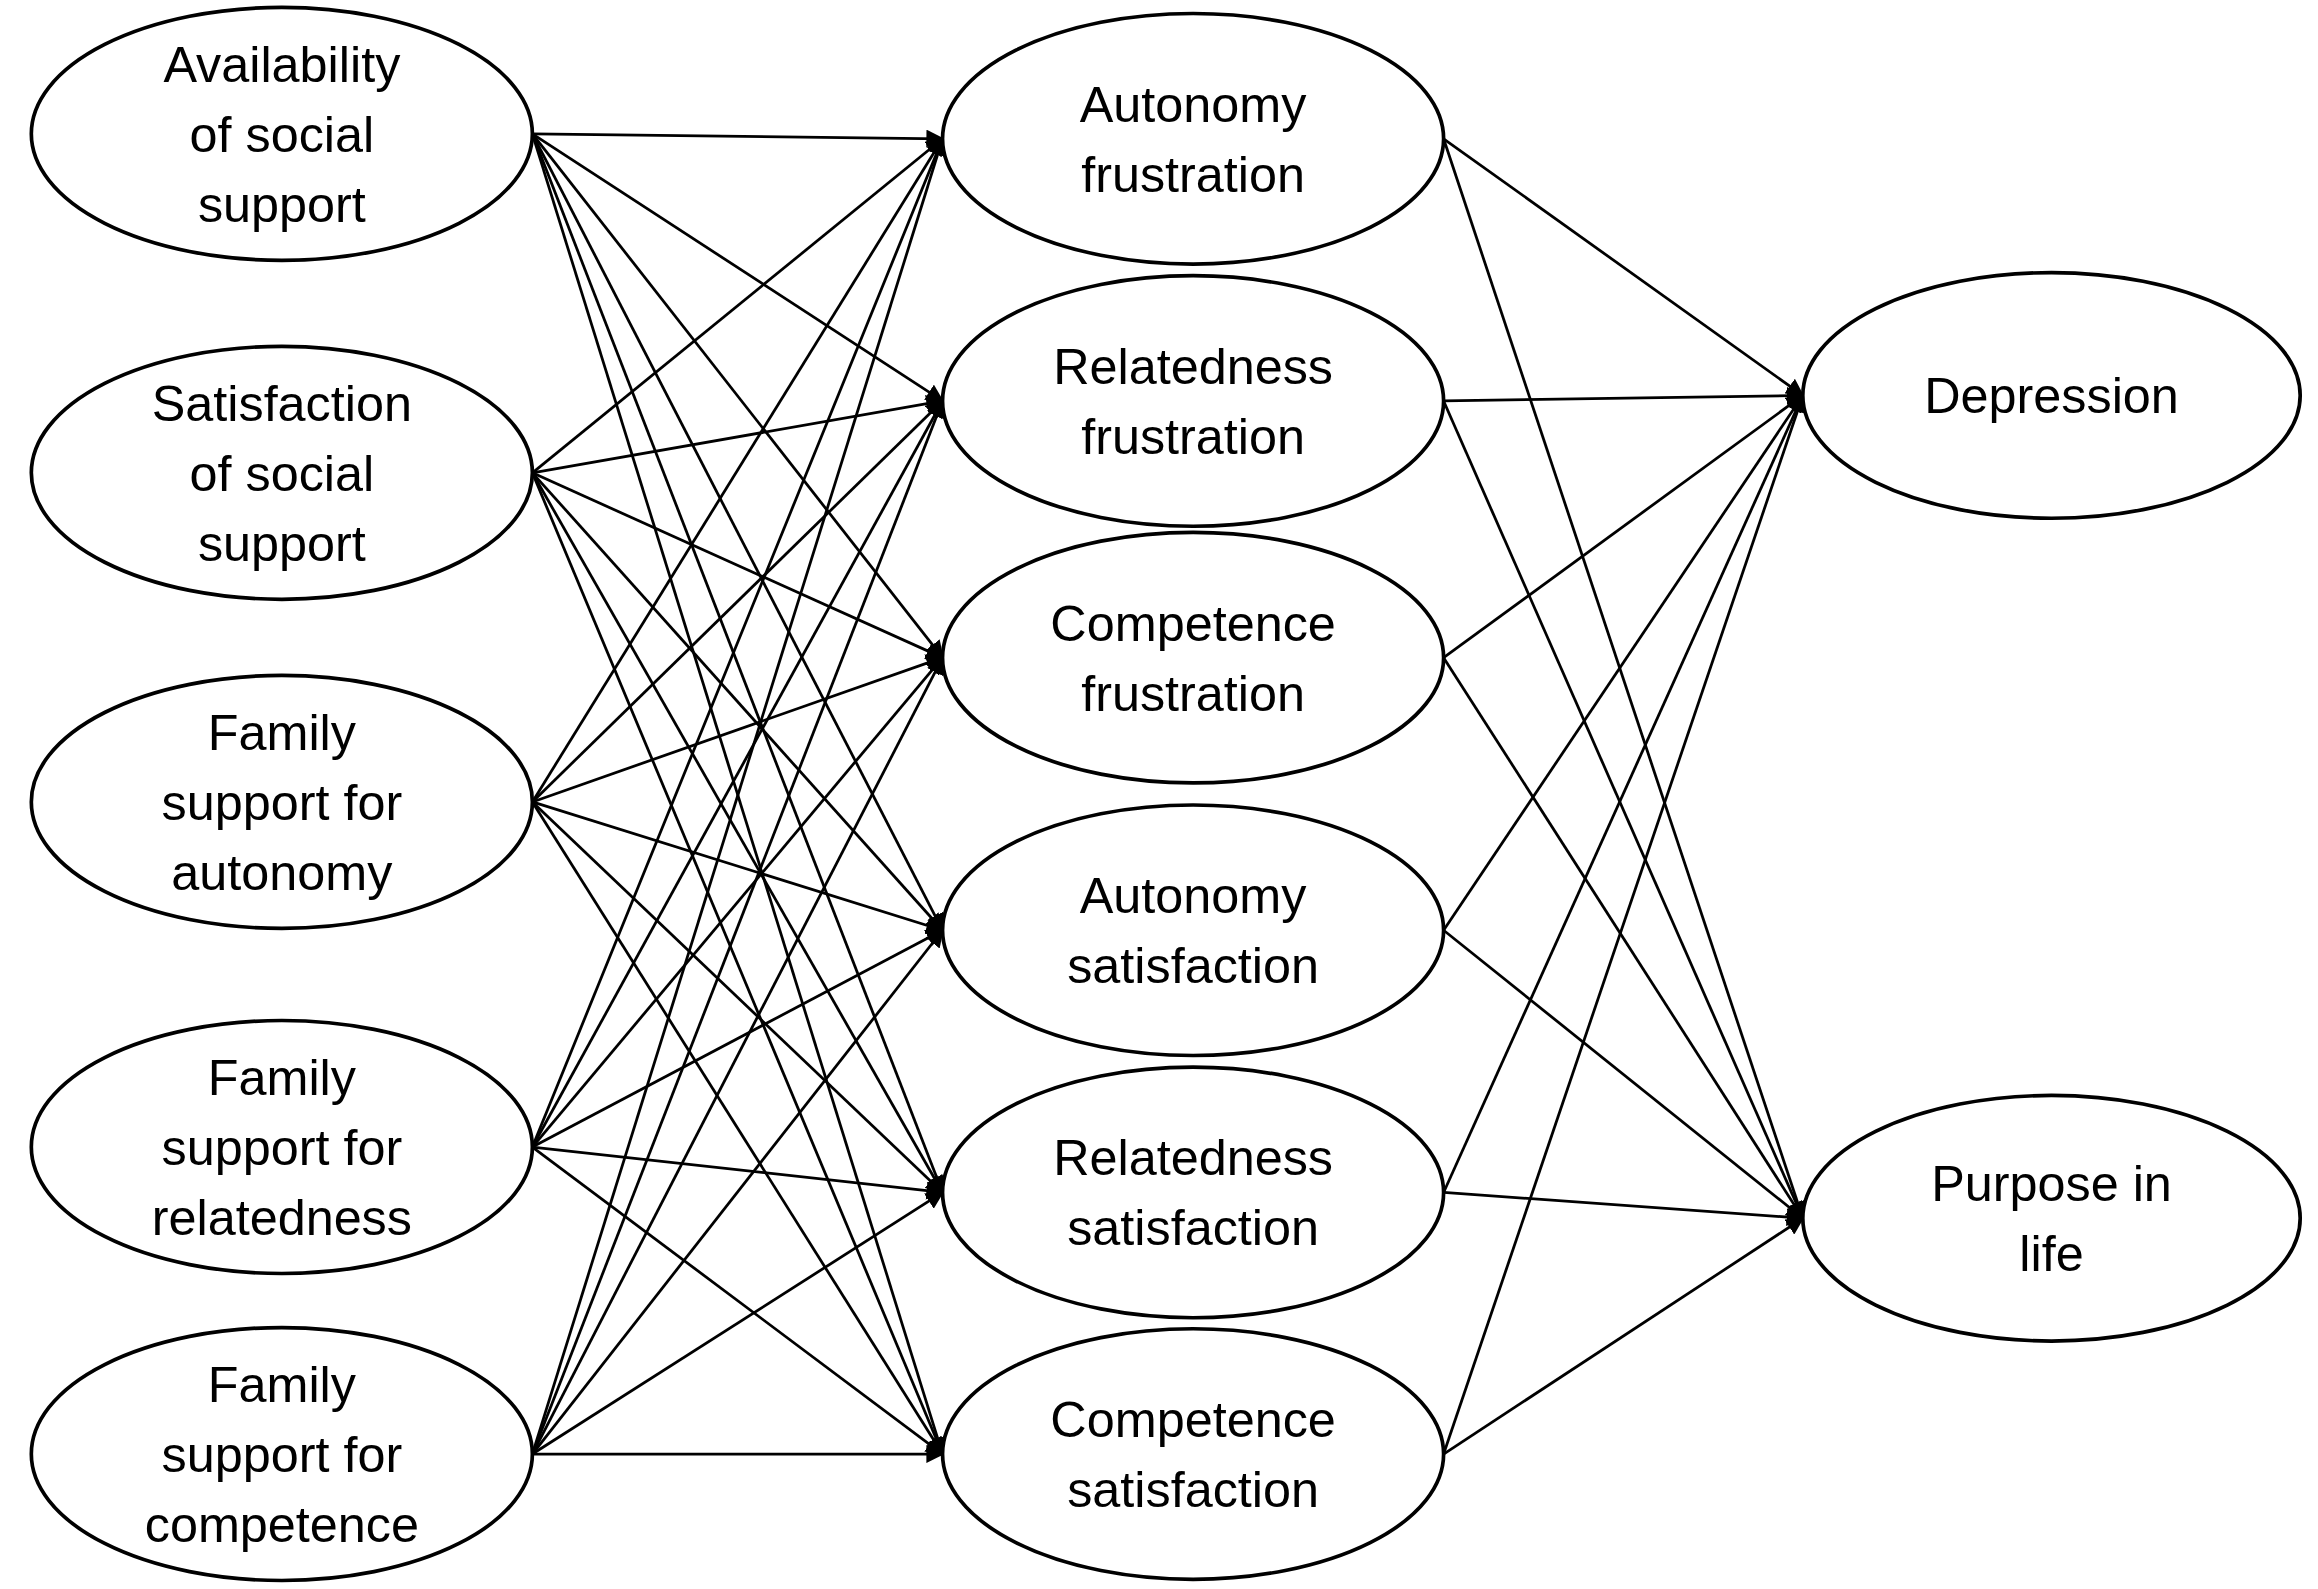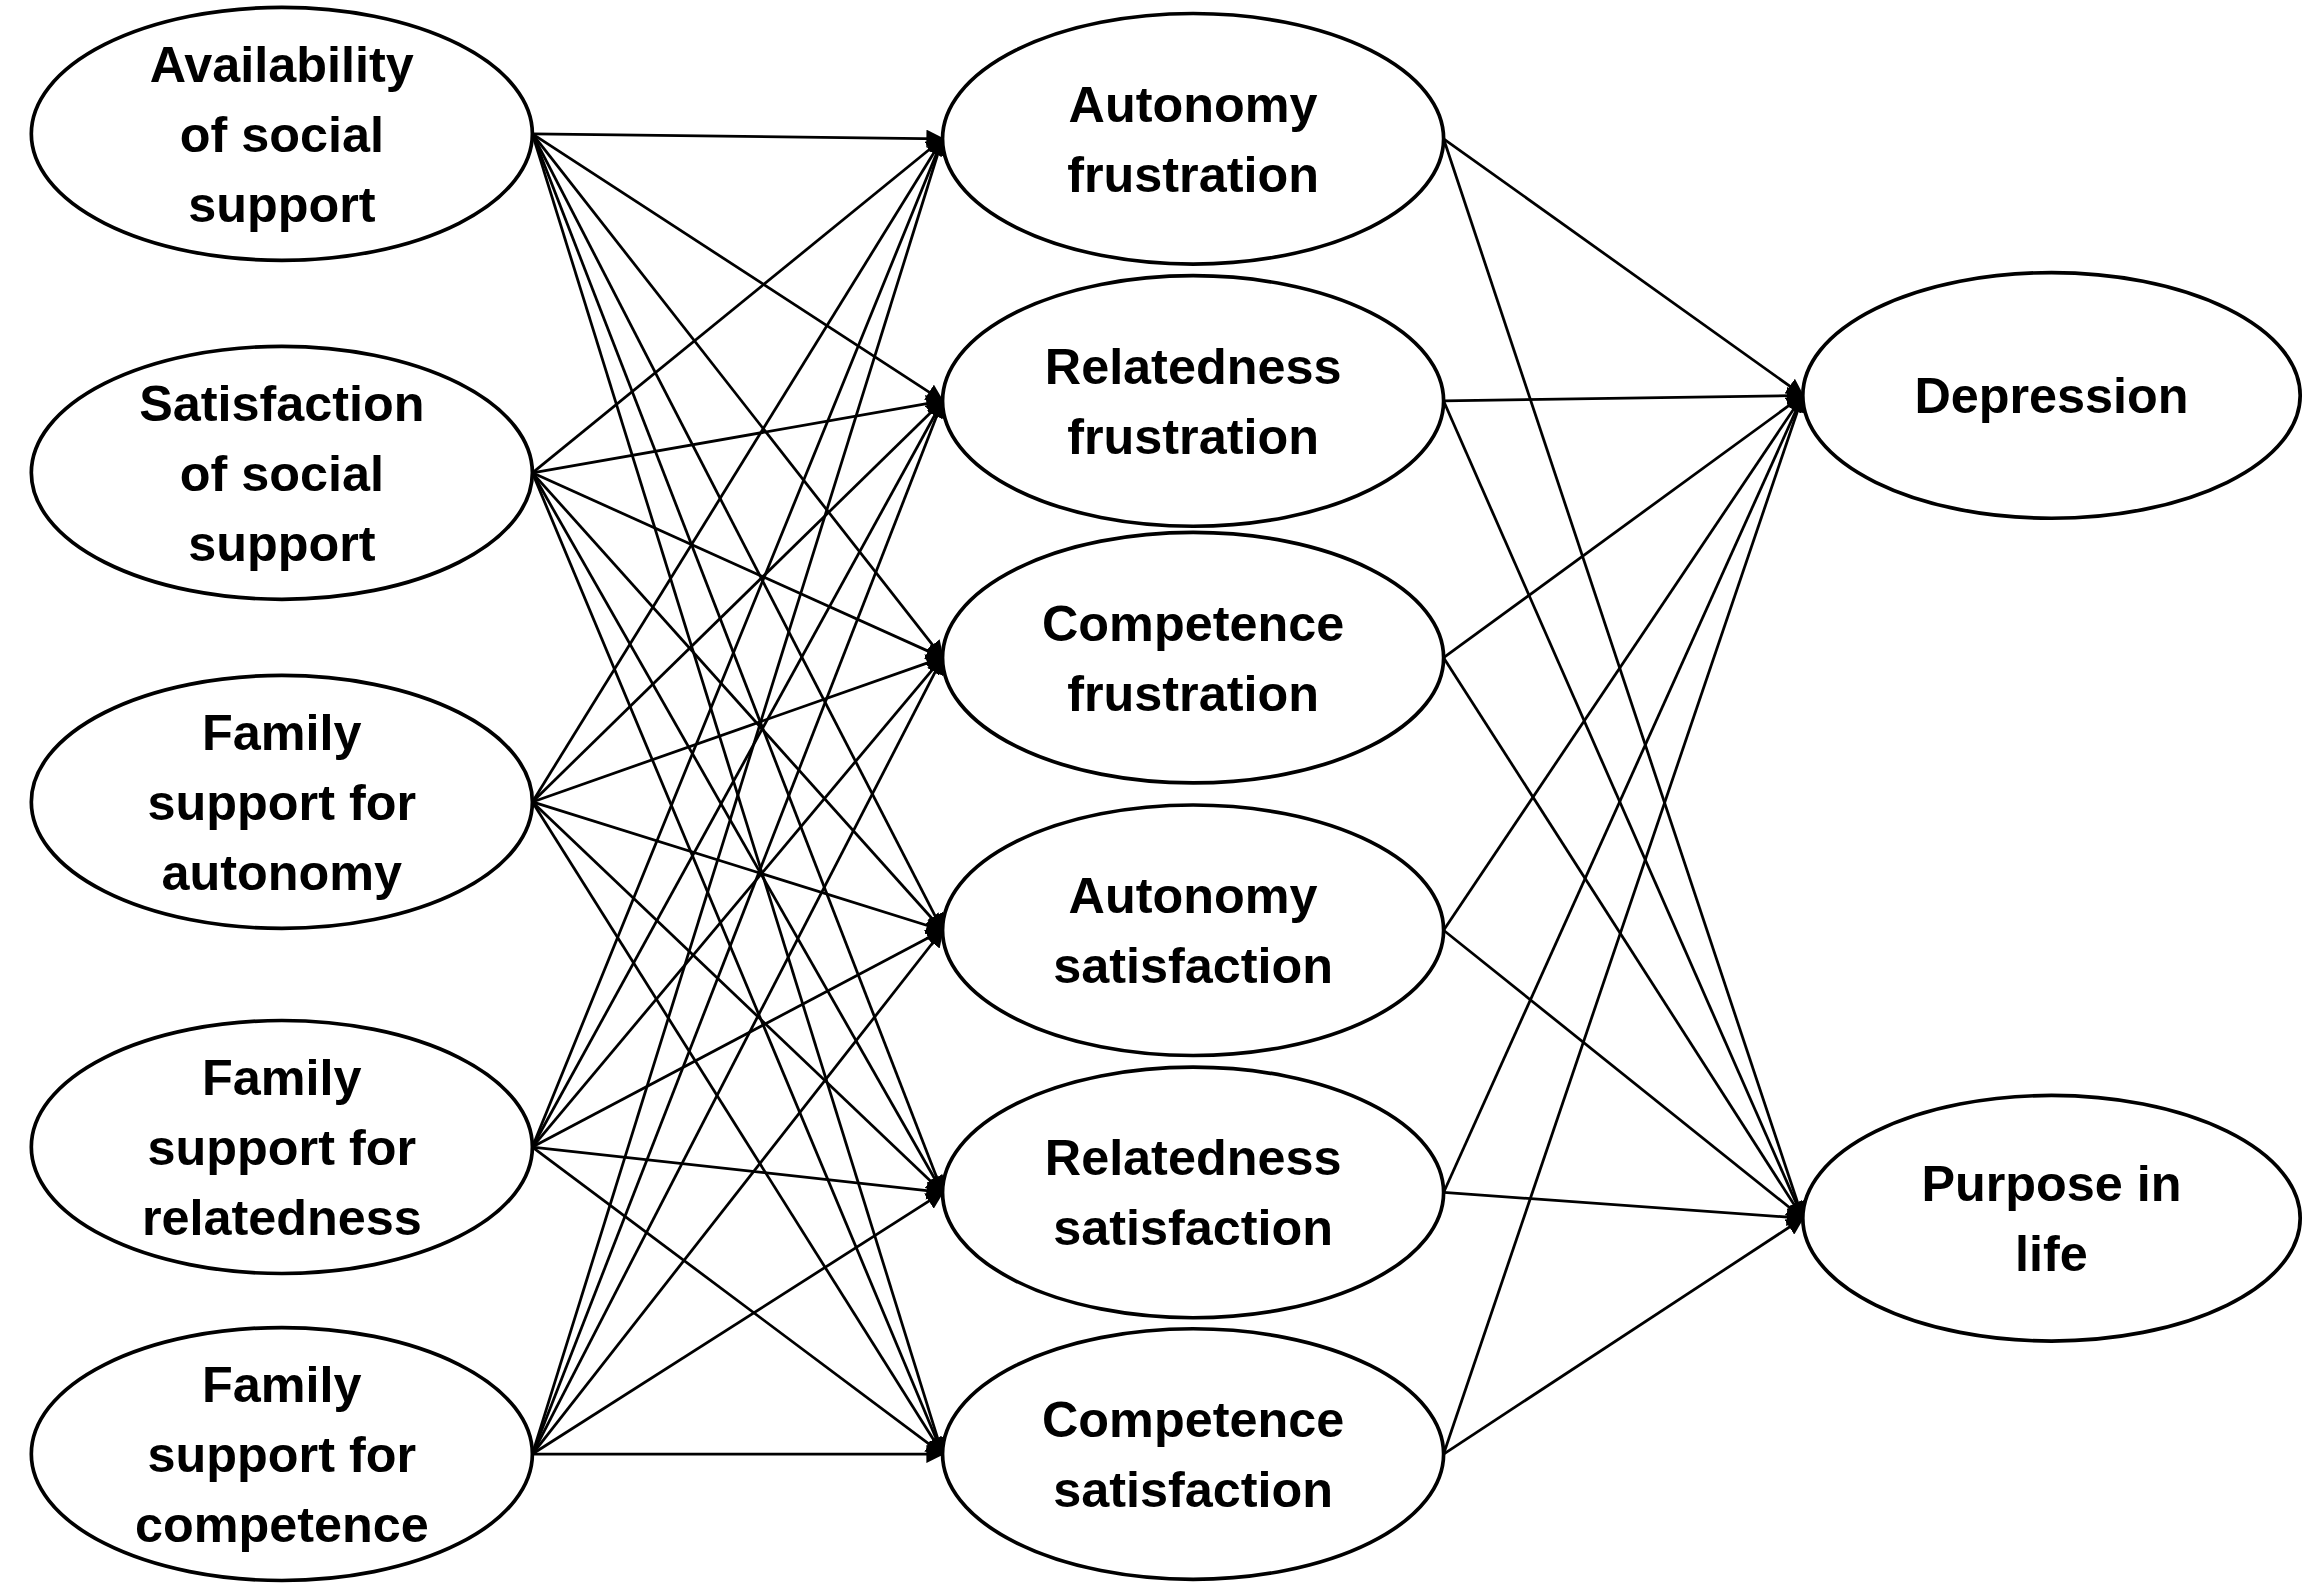--- a/index.html
+++ b/index.html
@@ -3,21 +3,20 @@
 <meta charset="utf-8">
 <style>
   html, body {
     margin: 0;
     padding: 0;
     background: #ffffff;
   }
   .stage {
     width: 100%;
     background: #bef264;
-    font-weight: bold;
   }
   #diagram-svg {
     display: block;
     width: 100%;
     height: auto;
     background: #ffffff;
   }
   #diagram-svg text {
     font-family: "Liberation Sans", "DejaVu Sans", sans-serif;
     font-size: 82px;

